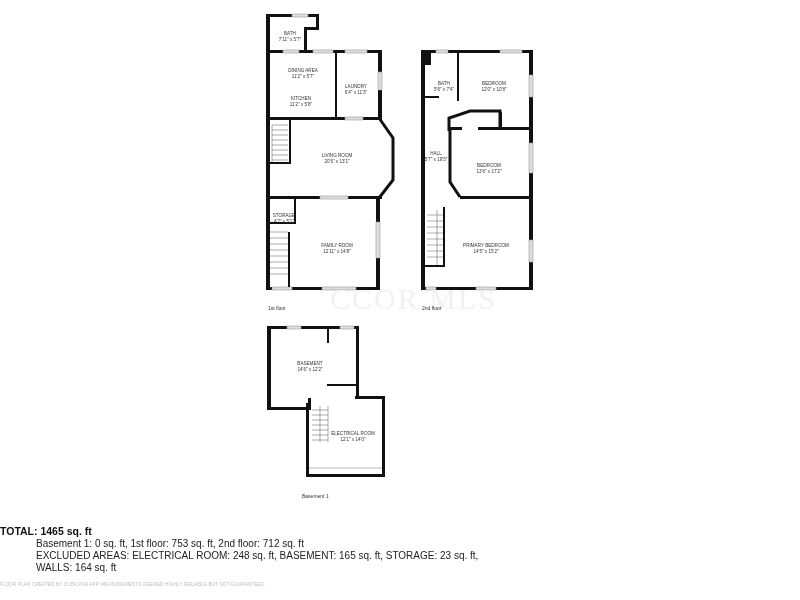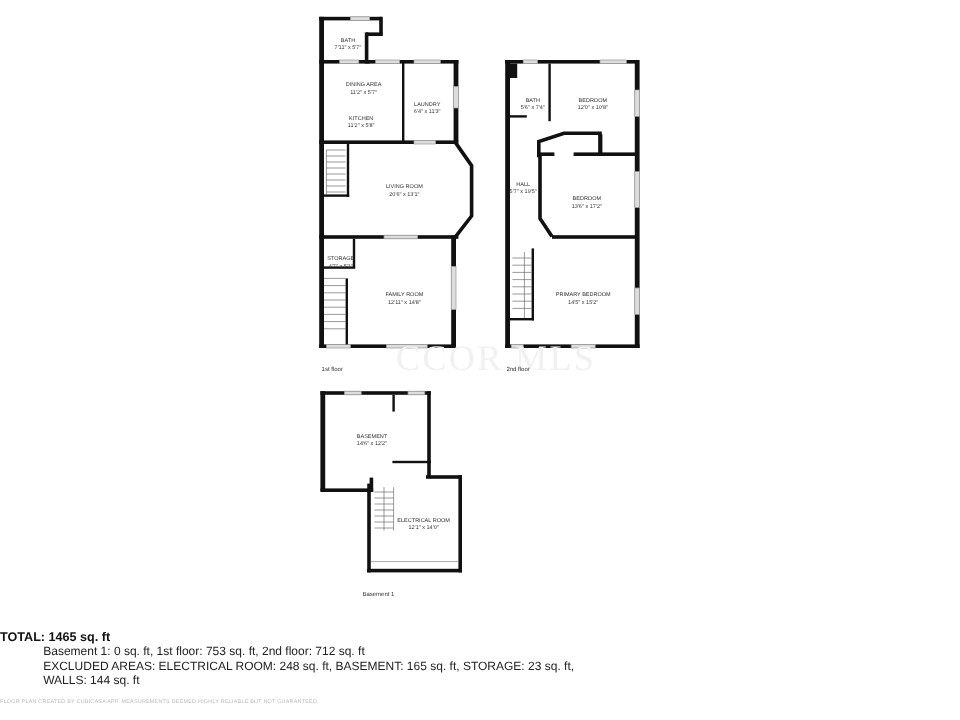--- a/index.html
+++ b/index.html
@@ -220,15 +220,15 @@
 <div class="lbl" style="left:353px;top:431px;">
   <span>ELECTRICAL ROOM</span>
     <span>12'1" x 14'0"</span>
 </div>
 <div class="floorname" style="left:302px;top:493px;">Basement 1</div>
 
 <div class="summary">
   <div class="total">TOTAL: 1465 sq. ft</div>
   <div class="line">Basement 1: 0 sq. ft, 1st floor: 753 sq. ft, 2nd floor: 712 sq. ft</div>
   <div class="line">EXCLUDED AREAS: ELECTRICAL ROOM: 248 sq. ft, BASEMENT: 165 sq. ft, STORAGE: 23 sq. ft,</div>
-  <div class="line">WALLS: 144 sq. ft</div>
+  <div class="line">WALLS: 164 sq. ft</div>
   <div class="disclaimer">FLOOR PLAN CREATED BY CUBICASA APP. MEASUREMENTS DEEMED HIGHLY RELIABLE BUT NOT GUARANTEED.</div>
 </div>
 
 </body></html>

